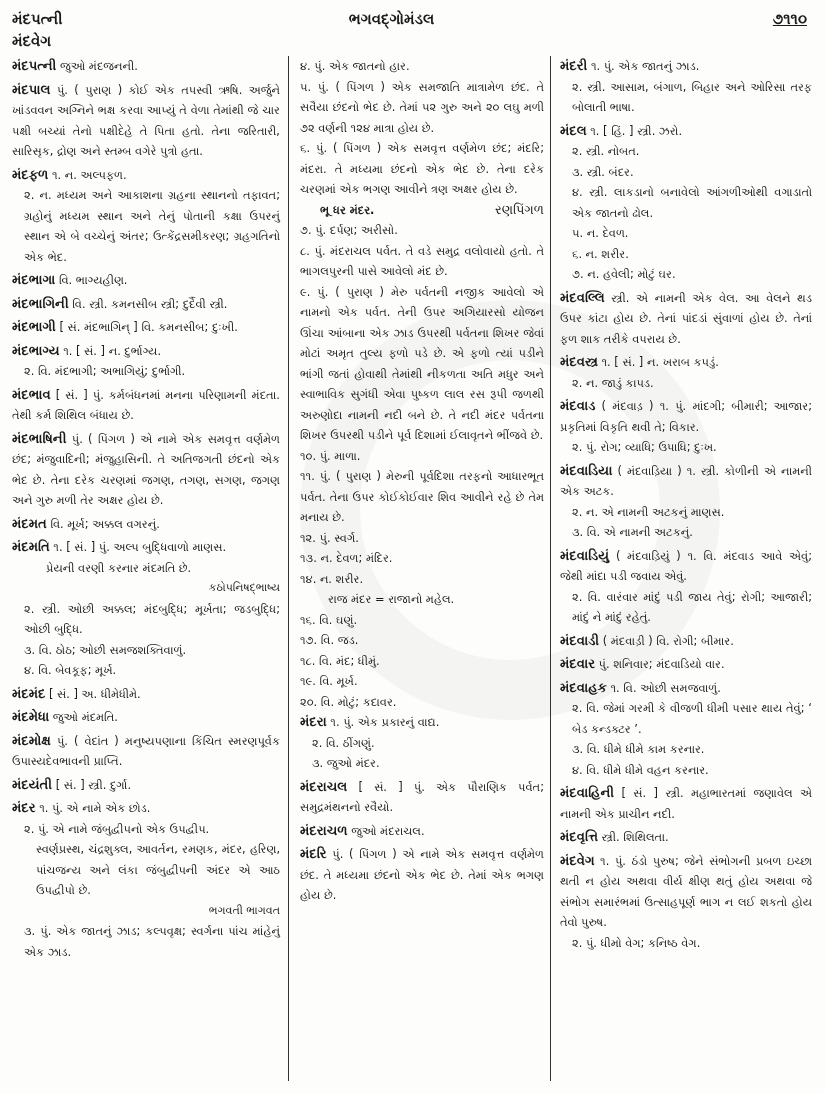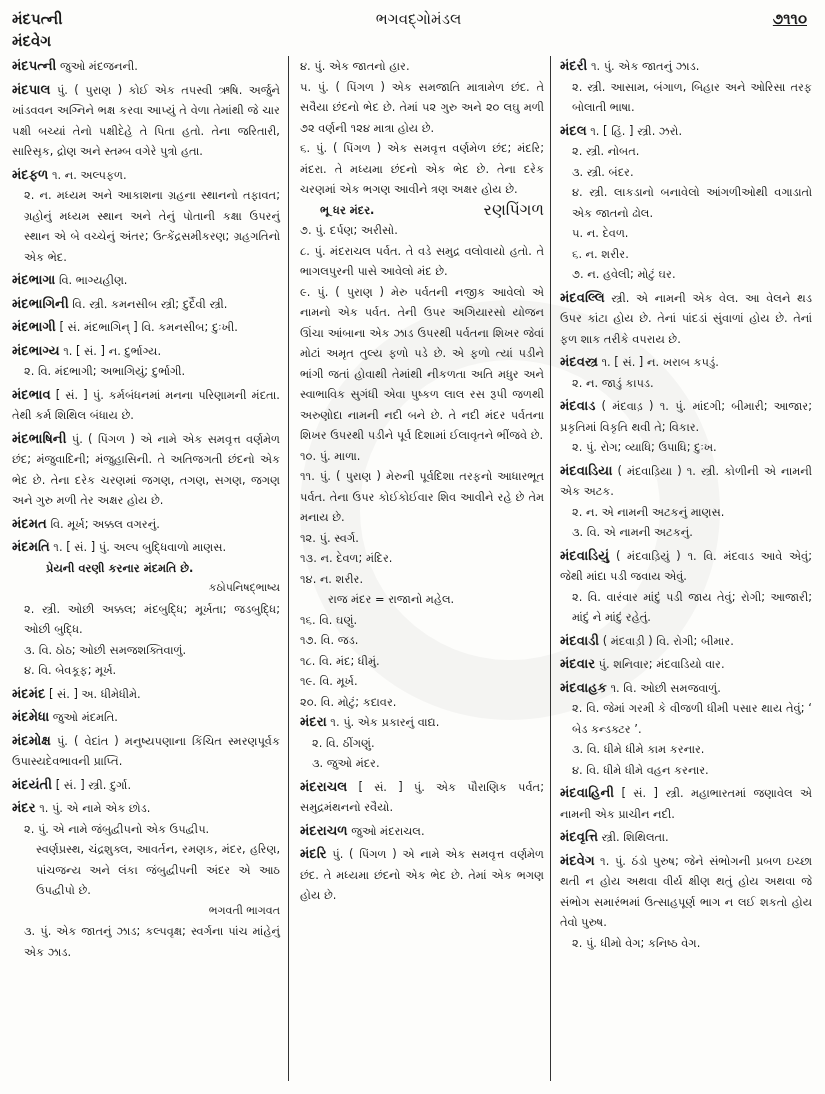--- a/index.html
+++ b/index.html
@@ -10,38 +10,38 @@
   .page { position: absolute; left: 0; top: 0; width: 825px; height: 1094px; background: #fdfdfb; }
   .watermark {
     position: absolute; left: 300px; top: 300px; width: 420px; height: 420px;
     border-radius: 50%; border: 60px solid rgba(0,0,0,0.035); box-sizing: border-box;
     pointer-events: none;
   }
   .header { position: absolute; left: 0; top: 0; width: 825px; height: 52px; }
   .guide { position: absolute; left: 12px; font-weight: bold; font-size: 15px; line-height: 18px; }
   .guide.first { top: 10px; }
   .guide.second { top: 32px; }
-  .running-title { position: absolute; left: 0; width: 783px; top: 10px; text-align: center; font-weight: normal; font-size: 15px; margin-left: 27px; }
+  .running-title { position: absolute; left: 0; width: 783px; top: 10px; text-align: center; font-weight: bold; font-size: 15px; }
   .page-number { position: absolute; right: 18px; top: 10px; font-weight: bold; font-size: 15px; text-decoration: underline; }
 
   .col { position: absolute; top: 56px; font-size: 11.4px; line-height: 20.5px; }
   .col.c1 { left: 12px; width: 268px; }
   .col.c2 { left: 300px; width: 244px; }
   .col.c3 { left: 560px; width: 252px; }
   .rule { position: absolute; top: 56px; width: 1px; height: 1025px; background: #333; }
   .rule.r1 { left: 288px; }
   .rule.r2 { left: 550px; }
 
   .entry { margin-bottom: 3px; text-align: justify; }
   .hw { font-weight: bold; font-size: 13.2px; }
   .sense { padding-left: 12px; text-align: justify; }
   .sense.flush { padding-left: 0; }
-  .quote { padding-left: 34px; font-weight: bold; }
+  .quote { padding-left: 34px; font-weight: normal; }
   .source { text-align: right; font-size: 11px; }
-  .inline-source { float: right; font-size: 16px; }
+  .inline-source { float: right; font-size: 13px; }
   .b { font-weight: bold; }
 </style>
 </head>
 <body>
 
 <div class="page">
   <div class="watermark"></div>
 
   <div class="header">
     <div class="guide first">મંદપત્ની</div>

